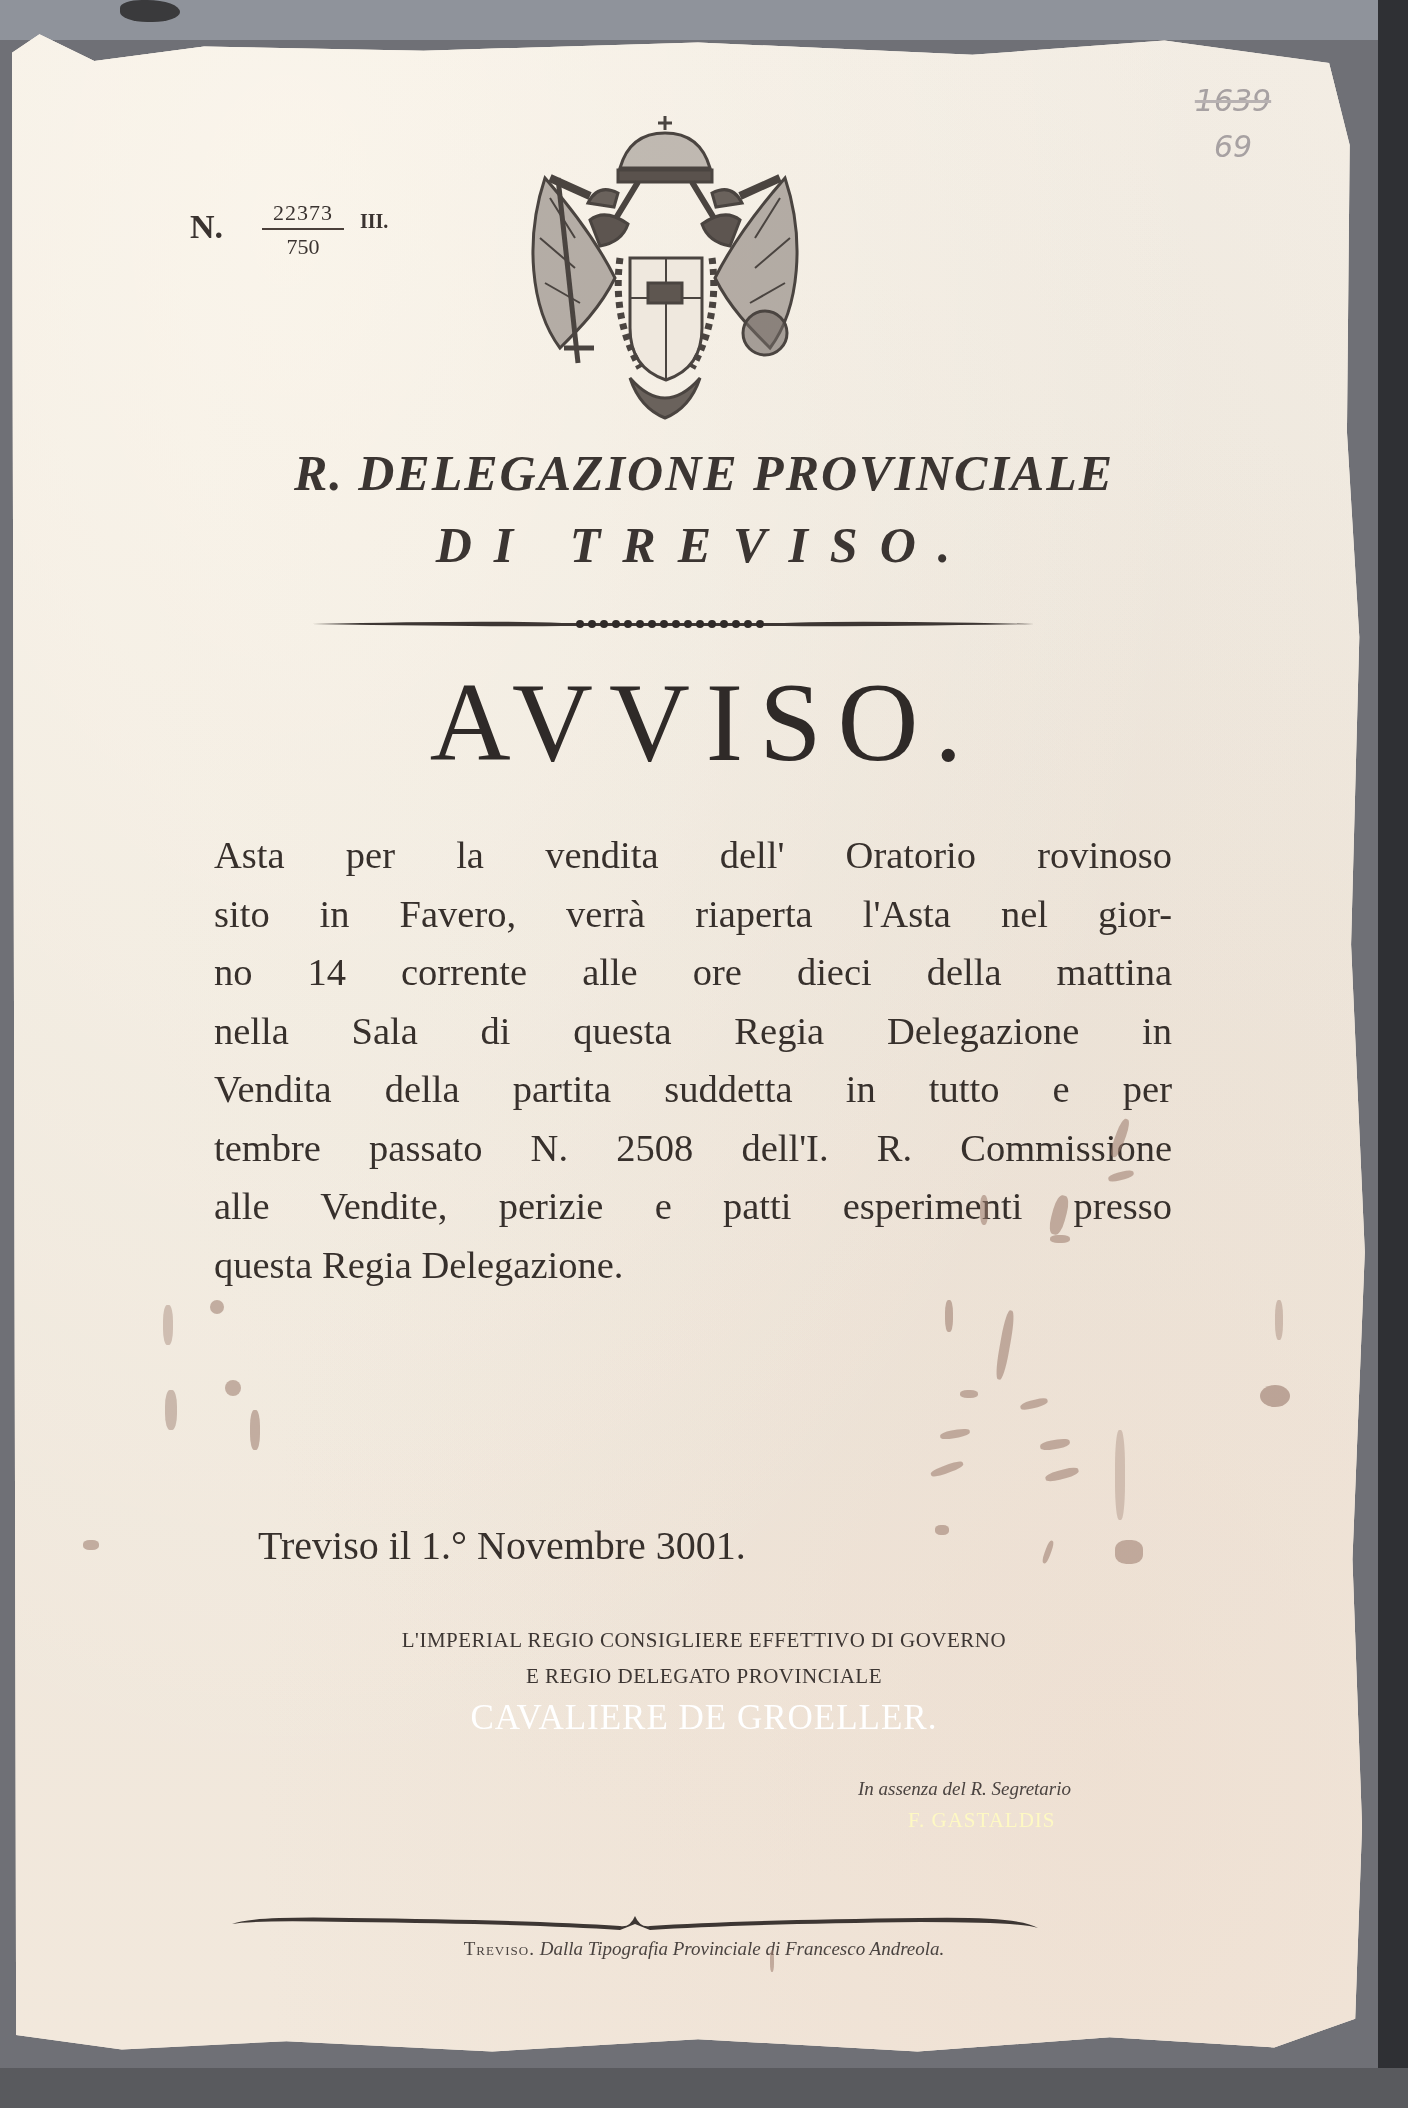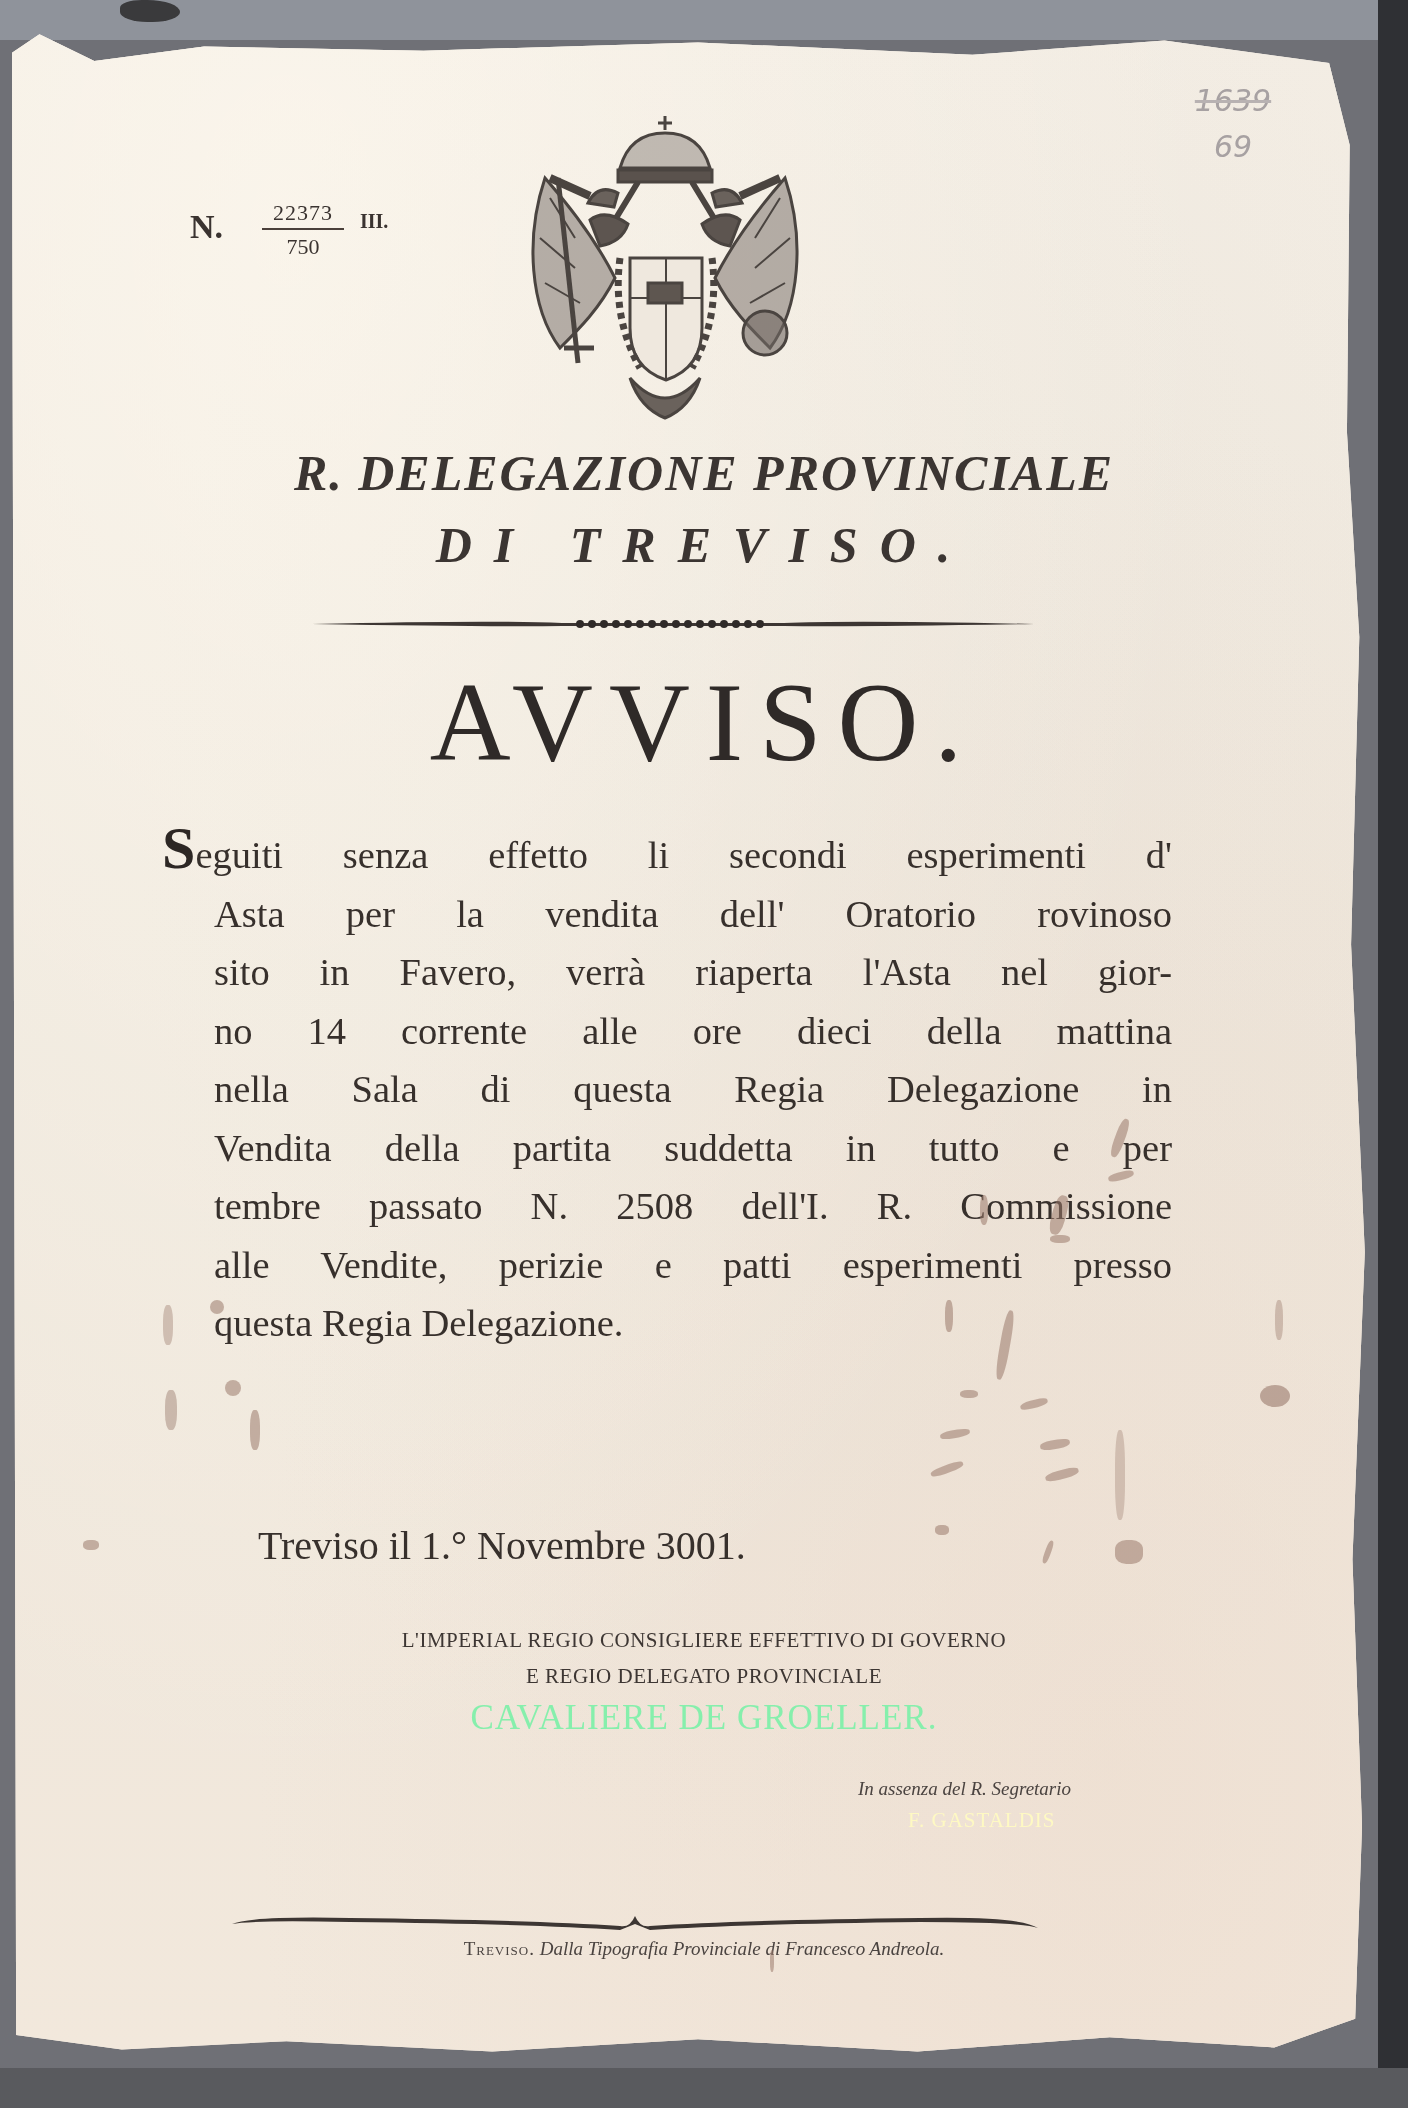--- a/index.html
+++ b/index.html
@@ -69,21 +69,21 @@
       font-size: 38.5px; line-height: 58.5px; }
     .body-line { display: block; white-space: nowrap; text-align: justify; text-align-last: justify; padding-left: 52px; }
     .body-line.first { padding-left: 0; }
     .body-line.last { text-align-last: left; }
     .dropcap { font-size: 60px; line-height: 40px; font-weight: bold; color: #2d2724; }
 
     .dateline { left: 258px; top: 1522px; color: #37302c; font-size: 40px; }
 
     .office1 { left: 0; width: 1408px; text-align: center; top: 1628px; font-size: 21px; letter-spacing: 0.5px; color: #3d3633; }
     .office2 { left: 0; width: 1408px; text-align: center; top: 1664px; font-size: 21px; letter-spacing: 0.5px; color: #3d3633; }
-    .signer { left: 0; width: 1408px; text-align: center; top: 1698px; font-size: 35px; color: #86efac; letter-spacing: 1px; }
+    .signer { left: 0; width: 1408px; text-align: center; top: 1698px; font-size: 35px; color: #ffffff; letter-spacing: 1px; }
 
     .absence { left: 858px; top: 1778px; font-size: 19px; font-style: italic; color: #4a4340; }
     .countersign { left: 908px; top: 1808px; font-size: 21px; color: #fef9c3; letter-spacing: 1px; }
 
     .bottom-rule { left: 230px; top: 1910px; width: 810px; height: 28px; }
     .imprint { left: 0; width: 1408px; text-align: center; top: 1938px; font-size: 19px; color: #4a4340; }
     .imprint .city { font-variant: small-caps; letter-spacing: 1px; }
     .imprint .rest { font-style: italic; }
 
     
@@ -172,21 +172,20 @@
         <circle cx="424" cy="6" r="4"></circle>
         <circle cx="436" cy="6" r="4"></circle>
       <circle cx="448" cy="6" r="4"></circle>
     </g>
   </svg>
 </div>
 
 <div class="abs avviso">AVVISO.</div>
 
 <div class="abs body-text">
-  <span class="body-line first"><span class="dropcap">S</span><span>eguiti senza effetto li secondi esperimenti d'</span></span>
   <span class="body-line">Asta per la vendita dell' Oratorio rovinoso</span>
   <span class="body-line">sito in Favero, verrà riaperta l'Asta nel gior-</span>
   <span class="body-line">no 14 corrente alle ore dieci della mattina</span>
   <span class="body-line">nella Sala di questa Regia Delegazione in</span>
   <span class="body-line">Vendita della partita suddetta in tutto e per</span>
   <span class="body-line">tembre passato N. 2508 dell'I. R. Commissione</span>
   <span class="body-line">alle Vendite, perizie e patti esperimenti presso</span>
   <span class="body-line last">questa Regia Delegazione.</span>
 </div>
 

